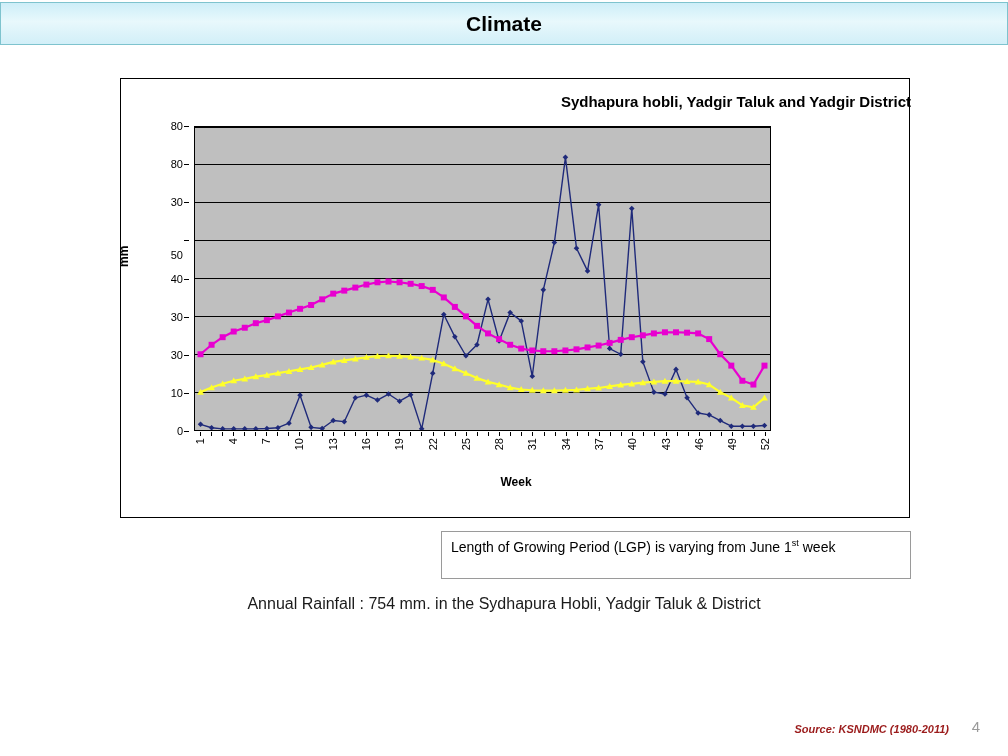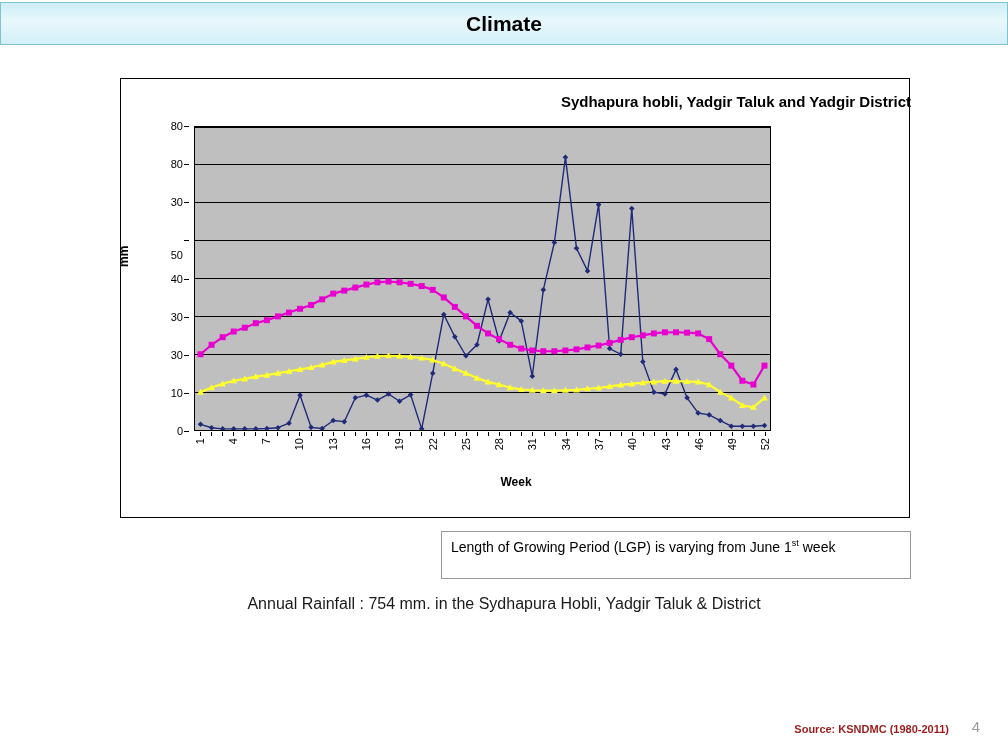--- a/index.html
+++ b/index.html
@@ -228,20 +228,21 @@
 
   
   #source-note {
     position: absolute;
     right: 59px;
     top: 723px;
     font-size: 11px;
     font-weight: bold;
     color: #9b1b1b;
     white-space: nowrap;
+    font-style: italic;
   }
   #page-number {
     position: absolute;
     right: 28px;
     top: 718px;
     font-size: 15px;
     color: #9a9a9a;
   }
 </style>
 </head>

